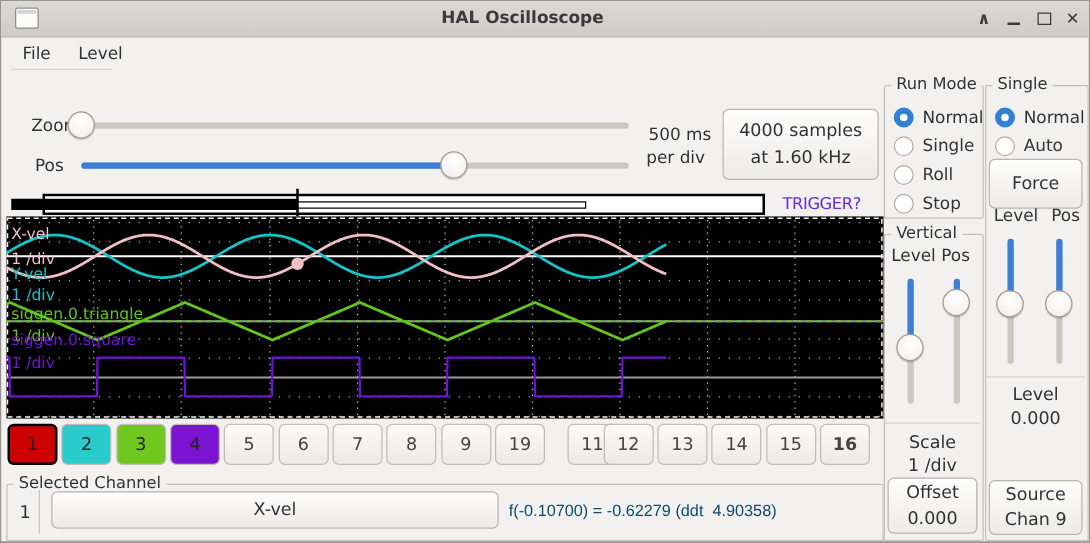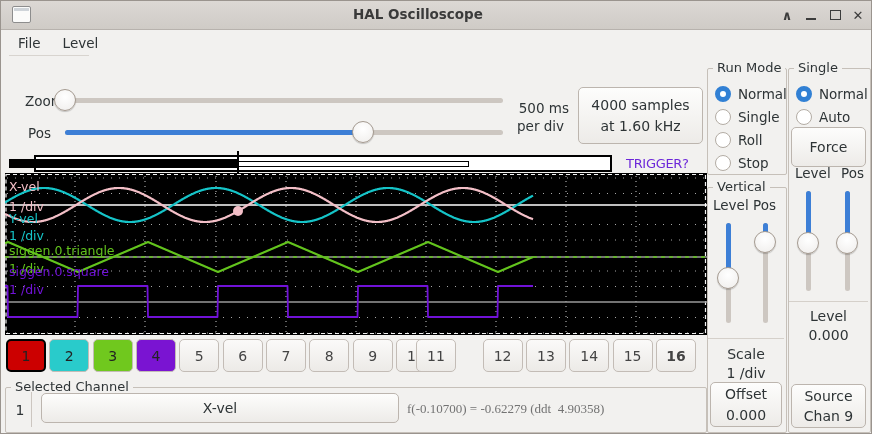--- a/index.html
+++ b/index.html
@@ -52,22 +52,22 @@
   #tb-inner{position:absolute;left:40px;top:160px;width:428px;height:6px;background:#fff;
     border:1px solid #000;box-sizing:border-box;}
   #tb-fill{position:absolute;left:8px;top:158px;width:229px;height:9px;background:#000;}
   #tb-tick{position:absolute;left:236px;top:150px;width:2px;height:22px;background:#000;}
   
   .chan-btn{position:absolute;top:338px;width:40px;height:33px;border-radius:5px;
     display:flex;align-items:center;justify-content:center;font-size:14px;color:#444;
     background:linear-gradient(#fbfaf9,#eceae7);border:1px solid #c3bcb6;box-sizing:border-box;}
   .chan-btn.sel{border:2px solid #000;}
   #scope{position:absolute;left:4px;top:172px;}
-  #readout{position:absolute;left:406px;top:400px;font-family:Liberation Serif, serif;
-    font-size:13px;color:#737373;white-space:pre;}
+  #readout{position:absolute;left:406px;top:400px;font-family:Liberation Sans, sans-serif;
+    font-size:13px;color:#0c4a6e;white-space:pre;}
   .sep-v{position:absolute;width:1px;background:#ccc6c0;}
   .sep-h{position:absolute;height:1px;background:#d5d0ca;}
   .caption{position:absolute;font-size:14px;text-align:center;}
 </style>
 </head>
 <body>
 
 <div id="window">
 
   <div id="titlebar">
@@ -236,19 +236,19 @@
 <div class="chan-btn sel" style="left: 5px; background: rgb(204, 0, 0); color: rgb(34, 34, 34);">1</div>
     <div class="chan-btn" style="left: 48.33px; background: rgb(41, 203, 203); color: rgb(34, 34, 34);">2</div>
     <div class="chan-btn" style="left: 91.66px; background: rgb(112, 200, 30); color: rgb(34, 34, 34);">3</div>
     <div class="chan-btn" style="left: 134.99px; background: rgb(122, 20, 210); color: rgb(34, 34, 34);">4</div>
     <div class="chan-btn" style="left: 178.32px;">5</div>
     <div class="chan-btn" style="left: 221.65px;">6</div>
     <div class="chan-btn" style="left: 264.98px;">7</div>
     <div class="chan-btn" style="left: 308.31px;">8</div>
     <div class="chan-btn" style="left: 351.64px;">9</div>
     <div class="chan-btn" style="left: 394.97px;">19</div>
-    <div class="chan-btn" style="left: 415px;">11</div>
+    <div class="chan-btn" style="left: 453px;">11</div>
     <div class="chan-btn" style="left: 481.63px;">12</div>
     <div class="chan-btn" style="left: 524.96px;">13</div>
     <div class="chan-btn" style="left: 568.29px;">14</div>
     <div class="chan-btn" style="left: 611.62px;">15</div>
     <div class="chan-btn" style="left: 654.95px; font-weight: bold;">16</div>
   </div>
 
 </body></html>

